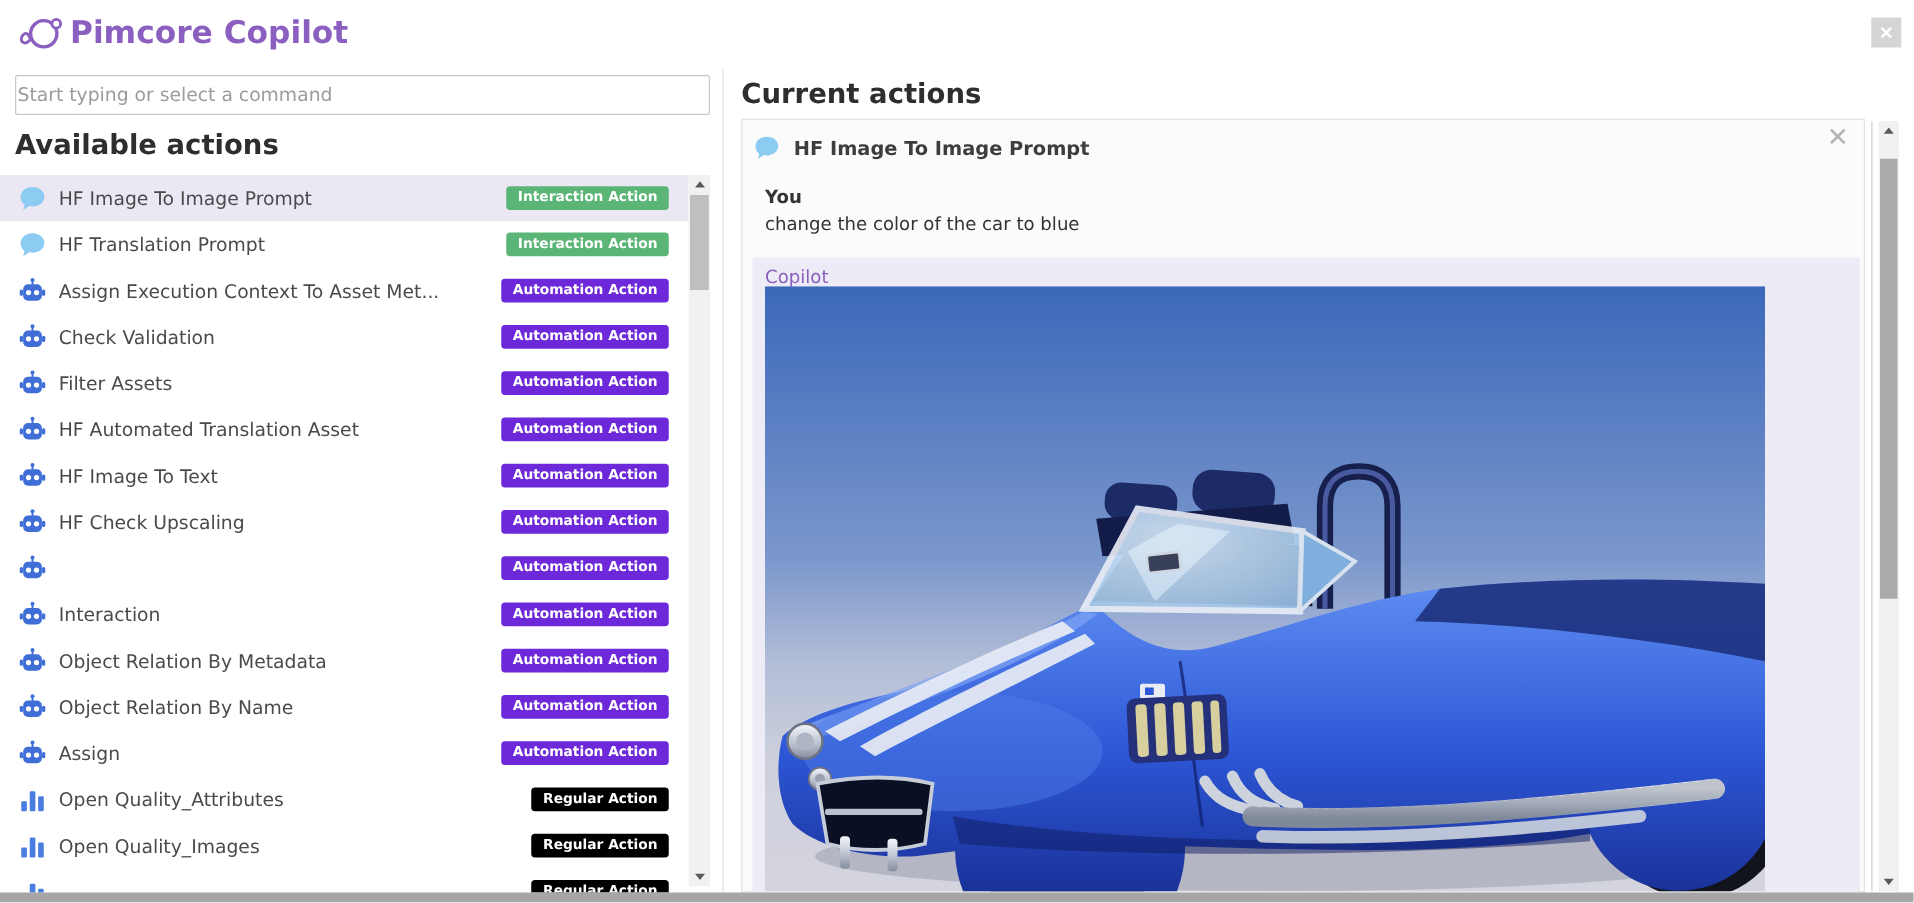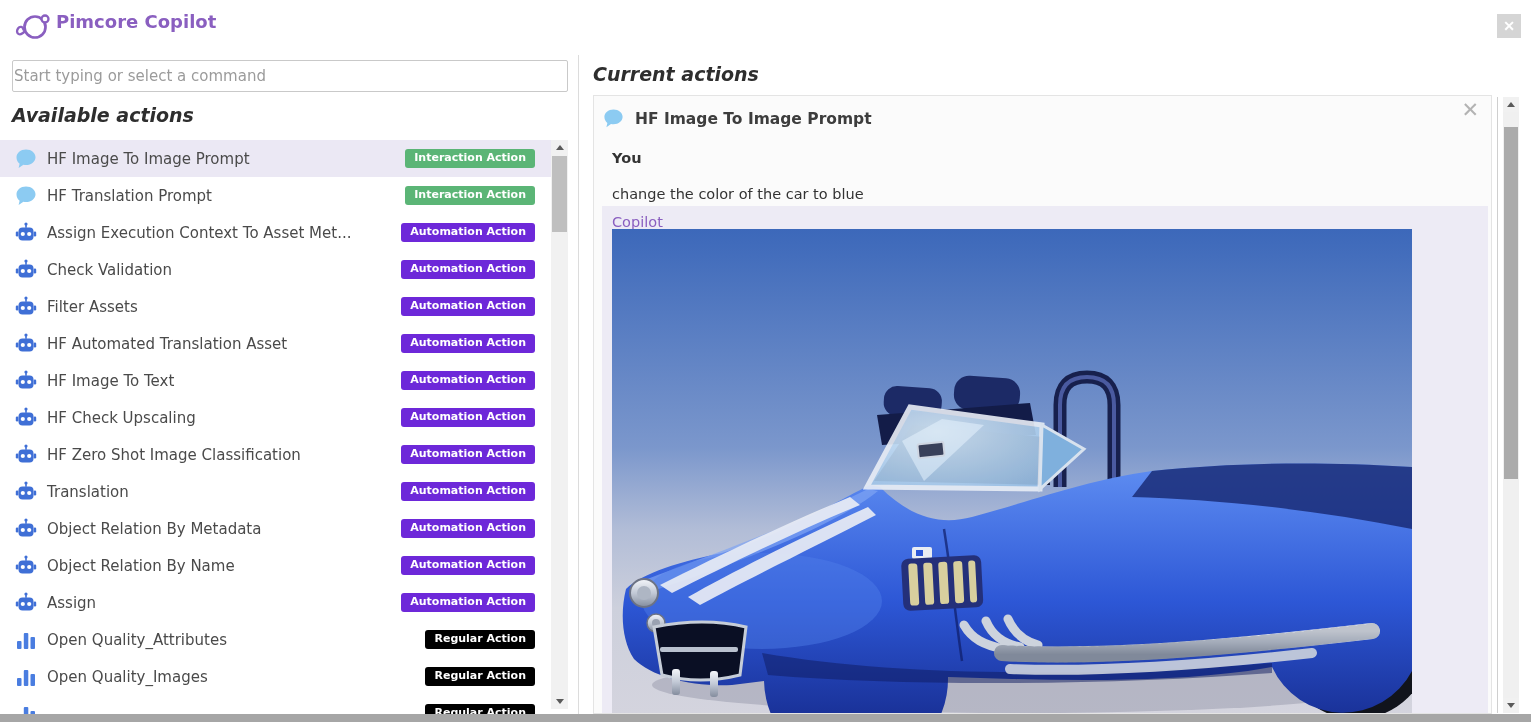--- a/index.html
+++ b/index.html
@@ -4,29 +4,29 @@
 <style>
   html,body{margin:0;padding:0;}
   body{
     width:1531px;height:722px;overflow:hidden;position:relative;
     background:#ffffff;font-family:"DejaVu Sans","Liberation Sans",sans-serif;
     -webkit-font-smoothing:antialiased;
   }
   
   .hdr{position:absolute;top:0;left:0;right:0;height:55px;background:#fff;}
   .logo{position:absolute;left:12px;top:10px;width:42px;height:36px;}
-  .hdr-title{position:absolute;left:56px;top:11px;margin:0;font-size:18px;font-weight:700;color:#8a5fc0;}
+  .hdr-title{position:absolute;left:56px;top:11px;margin:0;font-size:25px;font-weight:700;color:#8a5fc0;}
   .modal-close{position:absolute;top:14px;right:10px;width:24px;height:24px;background:#d5d5d5;
     color:#fff;border:none;font-size:14px;font-weight:700;line-height:24px;text-align:center;padding:0;cursor:pointer;}
   
   .left-panel{position:absolute;top:55px;left:0;width:578px;bottom:8px;border-right:1px solid #dcdcdc;background:#fff;}
   .cmd-input{position:absolute;left:12px;right:10px;top:5px;height:30px;border:1px solid #c9c9c9;border-radius:2px;
     padding:0 1px;font-size:15px;color:#444;font-family:inherit;outline:none;box-sizing:content-box;}
   .cmd-input::placeholder{color:#9b9b9b;}
-  .sec-heading{margin:0;font-size:19px;font-weight:700;color:#2e2e2e;font-style:italic;}
+  .sec-heading{margin:0;font-size:22px;font-weight:700;color:#2e2e2e;}
   .avail{position:absolute;left:12px;top:49px;}
   .action-list{position:absolute;top:85px;left:0;right:27px;bottom:0;overflow:hidden;}
   .row{height:37px;display:flex;align-items:center;padding-left:14px;cursor:pointer;}
   .row.selected{background:#ebe8f4;}
   .row .ico{width:24px;height:24px;flex:0 0 24px;margin-right:9px;}
   .row .ico svg{width:24px;height:24px;display:block;}
   .row .lbl{font-size:15px;color:#4a4a4a;white-space:nowrap;}
   .badge{margin-left:auto;margin-right:16px;font-size:11px;font-weight:700;color:#fff;
     padding:3px 9px 4px;border-radius:3px;white-space:nowrap;line-height:1.1;}
   .badge.interaction{background:#5bb576;}
@@ -46,21 +46,21 @@
   .current{position:absolute;left:14px;top:8px;}
   .card{position:absolute;left:14px;top:40px;right:39px;bottom:0;background:#fbfbfb;border:1px solid #e4e4e4;box-sizing:border-box;}
   .card-head{position:relative;display:flex;align-items:center;padding:11px 16px 0 8px;}
   .card-head .ico{width:23px;height:23px;}
   .card-head .ico svg{width:23px;height:23px;display:block;}
   .card-title{font-size:15.5px;font-weight:700;color:#3d3d3d;margin-left:10px;}
   .card-close{position:absolute;right:12px;top:4px;background:none;border:none;font-size:21px;
     color:#b3b3b3;cursor:pointer;padding:0;line-height:1;font-weight:400;font-family:inherit;}
   .you-block{margin:20px 0 0 18px;font-size:14.5px;color:#333;}
   .you-label{font-weight:700;}
-  .you-msg{margin-top:20px;}
+  .you-msg{margin-top:6px;}
   .copilot-box{position:absolute;left:8px;right:3px;top:110px;bottom:0;background:#edebf5;overflow:hidden;}
   .copilot-label{margin:8px 0 0 10px;font-weight:400;font-size:14.5px;color:#8a5fc0;}
   .car-image{position:absolute;left:10px;top:23px;width:800px;height:486px;}
   .car-image svg{display:block;width:800px;height:486px;}
   
   .panel-sep{position:absolute;right:33px;top:42px;bottom:1px;width:1px;background:#cfcfcf;}
   .panel-scrollbar{position:absolute;right:12px;top:42px;bottom:1px;width:16px;background:#f0f0f0;}
   .panel-thumb{position:absolute;top:30px;left:1px;width:14px;height:352px;background:#ababab;cursor:grab;}
   
   .bottom-band{position:absolute;left:0;right:0;bottom:0;height:8px;background:#a6a6a6;}
@@ -198,36 +198,35 @@
           <svg viewBox="0 0 24 24" fill="#3f6fd6">
             <circle cx="12" cy="3" r="1.6"></circle>
             <rect x="11.2" y="3.8" width="1.6" height="3"></rect>
             <rect x="4.5" y="6.4" width="15" height="13.2" rx="4"></rect>
             <rect x="1.8" y="10.5" width="2.6" height="5" rx="1.2"></rect>
             <rect x="19.6" y="10.5" width="2.6" height="5" rx="1.2"></rect>
             <circle cx="8.8" cy="13" r="2.1" fill="#fff"></circle>
             <circle cx="15.2" cy="13" r="2.1" fill="#fff"></circle>
           </svg>
         </span>
-      <span class="lbl">HF Zero Shot Image Classification</span>
-      <span class="badge automation">Automation Action</span>
-    </div>
-    <div class="row">
-      <span class="ico">
-          <svg viewBox="0 0 24 24" fill="#3f6fd6">
-            <circle cx="12" cy="3" r="1.6"></circle>
-            <rect x="11.2" y="3.8" width="1.6" height="3"></rect>
-            <rect x="4.5" y="6.4" width="15" height="13.2" rx="4"></rect>
-            <rect x="1.8" y="10.5" width="2.6" height="5" rx="1.2"></rect>
-            <rect x="19.6" y="10.5" width="2.6" height="5" rx="1.2"></rect>
-            <circle cx="8.8" cy="13" r="2.1" fill="#fff"></circle>
-            <circle cx="15.2" cy="13" r="2.1" fill="#fff"></circle>
-          </svg>
-        </span>
-      <span class="lbl">Translation</span>
+      <span class="badge automation">Automation Action</span>
+    </div>
+    <div class="row">
+      <span class="ico">
+          <svg viewBox="0 0 24 24" fill="#3f6fd6">
+            <circle cx="12" cy="3" r="1.6"></circle>
+            <rect x="11.2" y="3.8" width="1.6" height="3"></rect>
+            <rect x="4.5" y="6.4" width="15" height="13.2" rx="4"></rect>
+            <rect x="1.8" y="10.5" width="2.6" height="5" rx="1.2"></rect>
+            <rect x="19.6" y="10.5" width="2.6" height="5" rx="1.2"></rect>
+            <circle cx="8.8" cy="13" r="2.1" fill="#fff"></circle>
+            <circle cx="15.2" cy="13" r="2.1" fill="#fff"></circle>
+          </svg>
+        </span>
+      <span class="lbl">Interaction</span>
       <span class="badge automation">Automation Action</span>
     </div>
     <div class="row">
       <span class="ico">
           <svg viewBox="0 0 24 24" fill="#3f6fd6">
             <circle cx="12" cy="3" r="1.6"></circle>
             <rect x="11.2" y="3.8" width="1.6" height="3"></rect>
             <rect x="4.5" y="6.4" width="15" height="13.2" rx="4"></rect>
             <rect x="1.8" y="10.5" width="2.6" height="5" rx="1.2"></rect>
             <rect x="19.6" y="10.5" width="2.6" height="5" rx="1.2"></rect>

